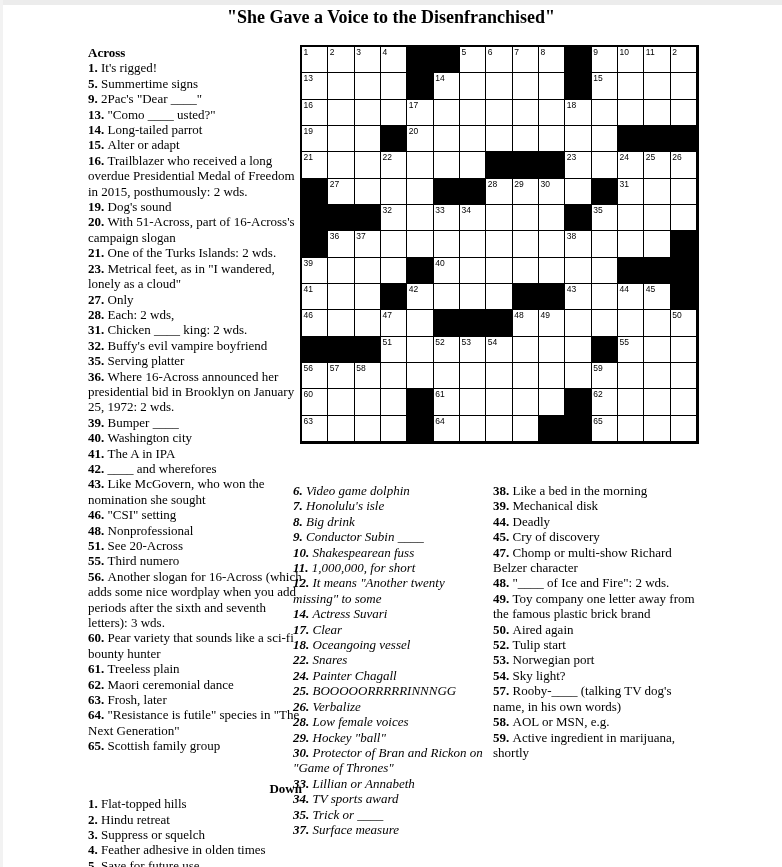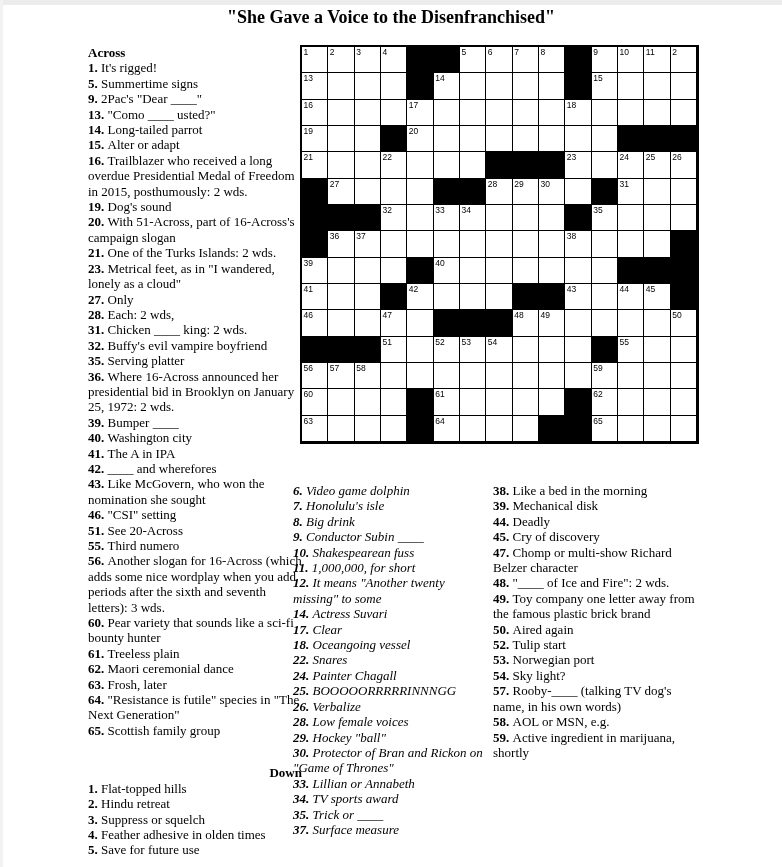--- a/index.html
+++ b/index.html
@@ -417,20 +417,21 @@
       <div class="clue"><span class="cnum">31. </span>Chicken ____ king: 2 wds.</div>
       <div class="clue"><span class="cnum">32. </span>Buffy's evil vampire boyfriend</div>
       <div class="clue"><span class="cnum">35. </span>Serving platter</div>
       <div class="clue"><span class="cnum">36. </span>Where 16-Across announced her presidential bid in Brooklyn on January 25, 1972: 2 wds.</div>
       <div class="clue"><span class="cnum">39. </span>Bumper ____</div>
       <div class="clue"><span class="cnum">40. </span>Washington city</div>
       <div class="clue"><span class="cnum">41. </span>The A in IPA</div>
       <div class="clue"><span class="cnum">42. </span>____ and wherefores</div>
       <div class="clue"><span class="cnum">43. </span>Like McGovern, who won the nomination she sought</div>
       <div class="clue"><span class="cnum">46. </span>"CSI" setting</div>
+      <div class="clue"><span class="cnum">48. </span>Nonprofessional</div>
       <div class="clue"><span class="cnum">51. </span>See 20-Across</div>
       <div class="clue"><span class="cnum">55. </span>Third numero</div>
       <div class="clue"><span class="cnum">56. </span>Another slogan for 16-Across (which adds some nice wordplay when you add periods after the sixth and seventh letters): 3 wds.</div>
       <div class="clue"><span class="cnum">60. </span>Pear variety that sounds like a sci-fi bounty hunter</div>
       <div class="clue"><span class="cnum">61. </span>Treeless plain</div>
       <div class="clue"><span class="cnum">62. </span>Maori ceremonial dance</div>
       <div class="clue"><span class="cnum">63. </span>Frosh, later</div>
       <div class="clue"><span class="cnum">64. </span>"Resistance is futile" species in "The Next Generation"</div>
       <div class="clue"><span class="cnum">65. </span>Scottish family group</div>
     </div>

